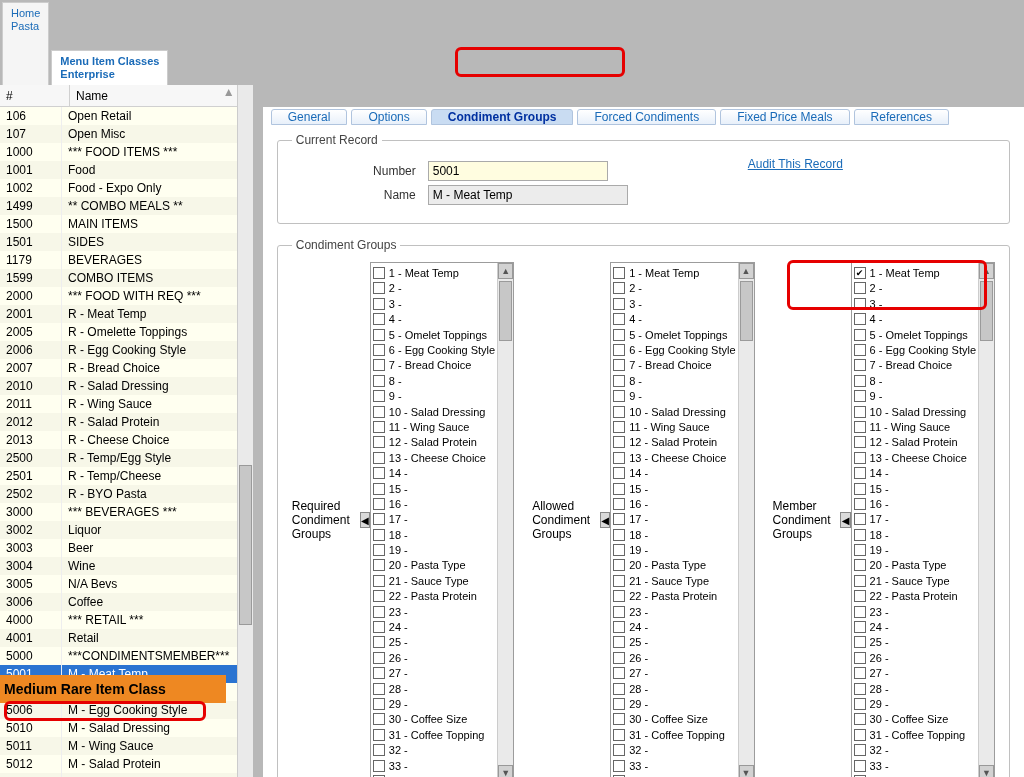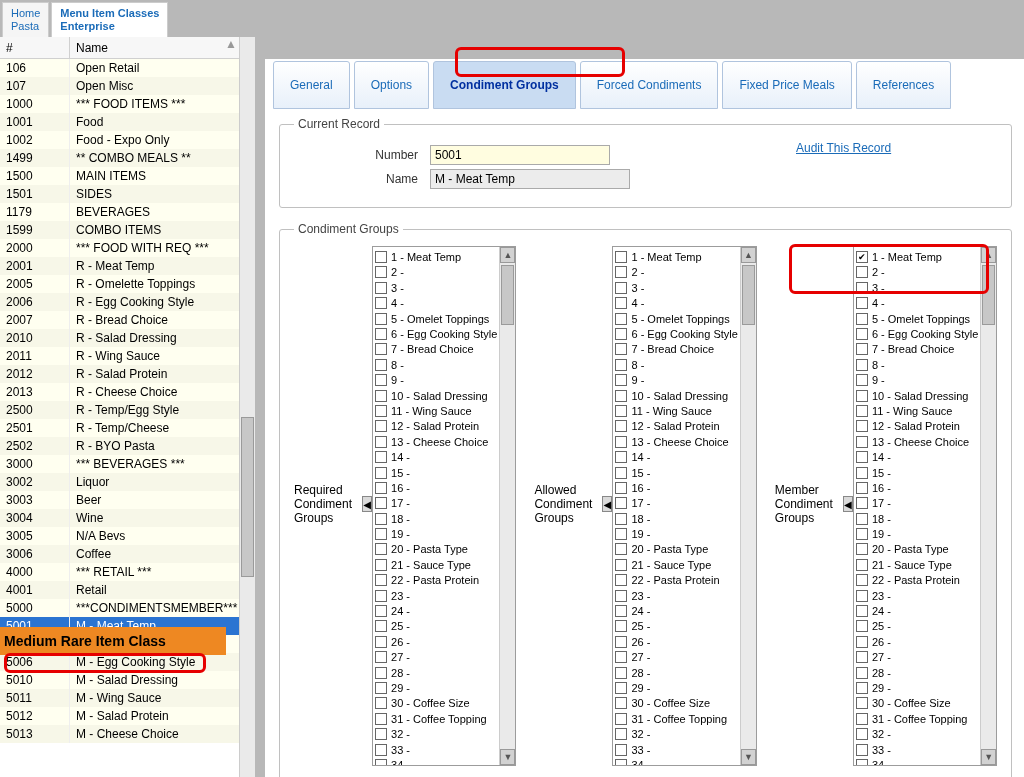--- a/index.html
+++ b/index.html
@@ -16,20 +16,21 @@
     border: 1px solid #ccc;
     border-bottom: none;
     padding: 4px 8px;
     color: #1a6bb8;
     font-size: 11px;
     line-height: 1.2;
   }
   .file-tab.active {
     background: #fff;
     font-weight: bold;
+    margin-top: 48px;
   }
 
   .workspace {
     display: flex;
     background: #b8b8b8;
     height: calc(100vh - 32px);
   }
 
   
   .sidebar {
@@ -51,21 +52,21 @@
   .sb-head .sort-ind { width:16px; text-align:center; color:#999; }
 
   .sb-list { height: calc(100% - 22px); overflow-y:hidden; }
   .sb-row {
     display:flex;
     height:18px;
     background:#fffff0;
   }
   .sb-row:nth-child(even){ background:#f7f7e8; }
   .sb-row.selected { background:#2b74d1; color:#fff; }
-  .sb-row .c-num { width:70px; padding:2px 6px; border-right:1px solid #eee; }
+  .sb-row .c-num { width:62px; padding:2px 6px; border-right:1px solid #eee; }
   .sb-row .c-name { flex:1; padding:2px 6px; white-space:nowrap; overflow:hidden; }
 
   .sb-scroll {
     width:16px;
     background:#eaeaea;
     border-left:1px solid #ccc;
     position:relative;
   }
   .sb-thumb {
     position:absolute;
@@ -82,21 +83,21 @@
     background:#fff;
     margin-top:22px;
   }
   .tabstrip {
     display:flex;
     gap:4px;
     padding:2px 8px 0 8px;
     background:#fff;
   }
   .tab {
-    padding:16px 16px;
+    padding:0 16px;
     color:#1a6bb8;
     border:1px solid #b0c4de;
     border-top-left-radius:3px;
     border-top-right-radius:3px;
     background:linear-gradient(#ffffff,#e8f0fa);
     cursor:pointer;
   }
   .tab.active {
     background:#c9dcf2;
     font-weight:bold;
@@ -130,21 +131,21 @@
   .rec-name-input {
     width:200px;
     background:#ececec;
     border:1px solid #aaa;
     padding:2px 4px;
     font-size:12px;
   }
   .audit-link {
     color:#1a6bb8;
     text-decoration:underline;
-    margin-left:106px;
+    margin-left:60px;
     cursor:pointer;
   }
 
   .cg-columns {
     display:flex;
     gap:18px;
   }
   .cg-col {
     flex:1;
     display:flex;

